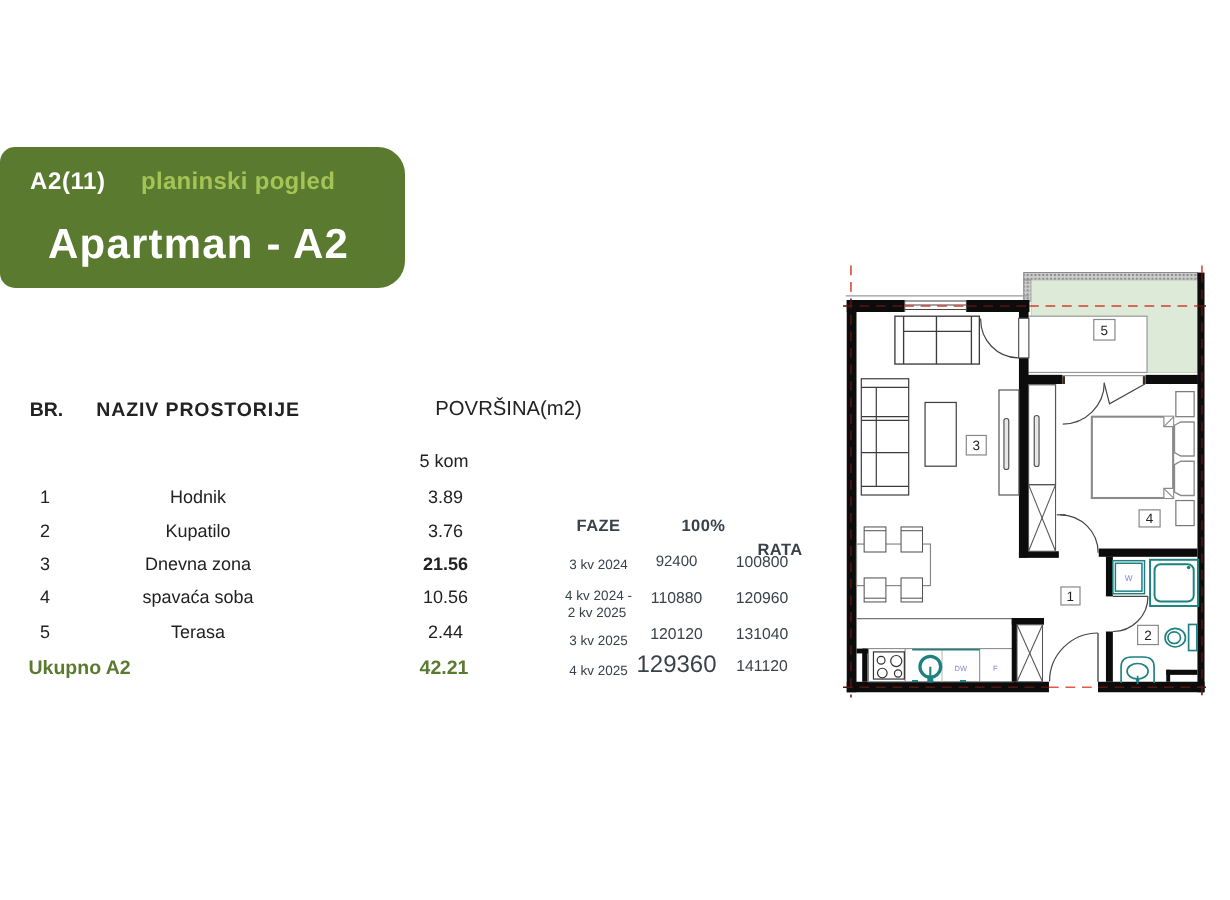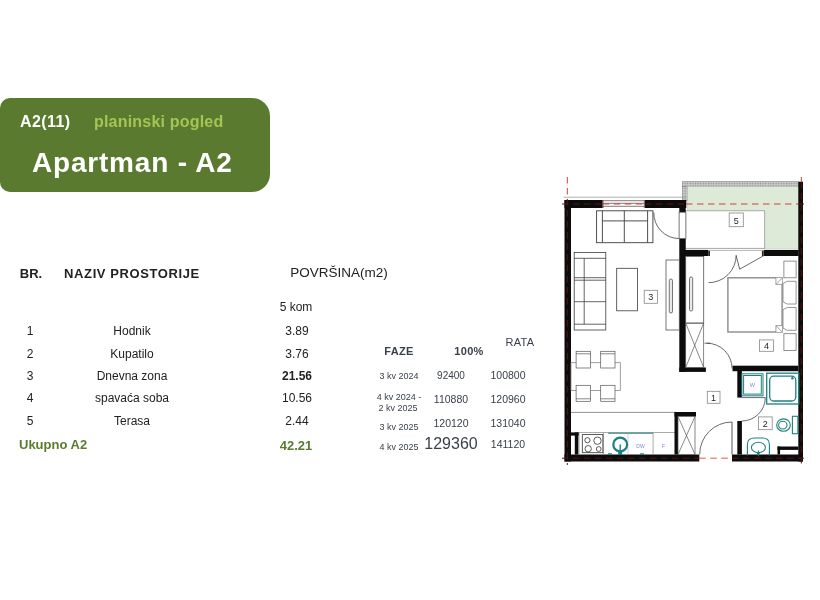--- a/index.html
+++ b/index.html
@@ -44,21 +44,21 @@
 
 <div class="abs c" style="left:30px;top:421px;font-size:12px;color:#222;">5</div>
 <div class="abs c" style="left:132px;top:421px;font-size:12px;color:#222;">Terasa</div>
 <div class="abs c" style="left:297px;top:421px;font-size:12px;color:#222;">2.44</div>
 
 <div class="abs" style="left:19px;top:437px;font-size:13px;font-weight:bold;color:#5a7a2f;">Ukupno A2</div>
 <div class="abs c" style="left:296px;top:445px;font-size:13px;font-weight:bold;color:#5a7a2f;">42.21</div>
 
 <div class="abs c" style="left:399px;top:351px;font-size:11px;font-weight:bold;color:#3a414b;letter-spacing:0.3px;">FAZE</div>
 <div class="abs c" style="left:451px;top:351px;font-size:11px;font-weight:bold;color:#3a414b;letter-spacing:0.3px;margin-left:18px;">100%</div>
-<div class="abs c" style="left:506px;top:342px;font-size:11px;font-weight:normal;color:#3a414b;letter-spacing:0.3px;padding-left:28px;">RATA</div>
+<div class="abs c" style="left:506px;top:367px;font-size:11px;font-weight:bold;color:#3a414b;letter-spacing:0.3px;padding-left:28px;">RATA</div>
 
 <div class="abs c" style="left:399px;top:376px;font-size:9px;color:#3a414b;">3 kv 2024</div>
 <div class="abs c" style="left:451px;top:375px;font-size:10px;color:#3a414b;">92400</div>
 <div class="abs c" style="left:508px;top:375px;font-size:10.5px;color:#3a414b;">100800</div>
 
 <div class="abs c" style="left:399px;top:397px;font-size:9px;color:#3a414b;">4 kv 2024 -</div>
 <div class="abs c" style="left:398px;top:408px;font-size:9px;color:#3a414b;">2 kv 2025</div>
 <div class="abs c" style="left:451px;top:399px;font-size:10.5px;color:#3a414b;">110880</div>
 <div class="abs c" style="left:508px;top:399px;font-size:10.5px;color:#3a414b;">120960</div>
 

